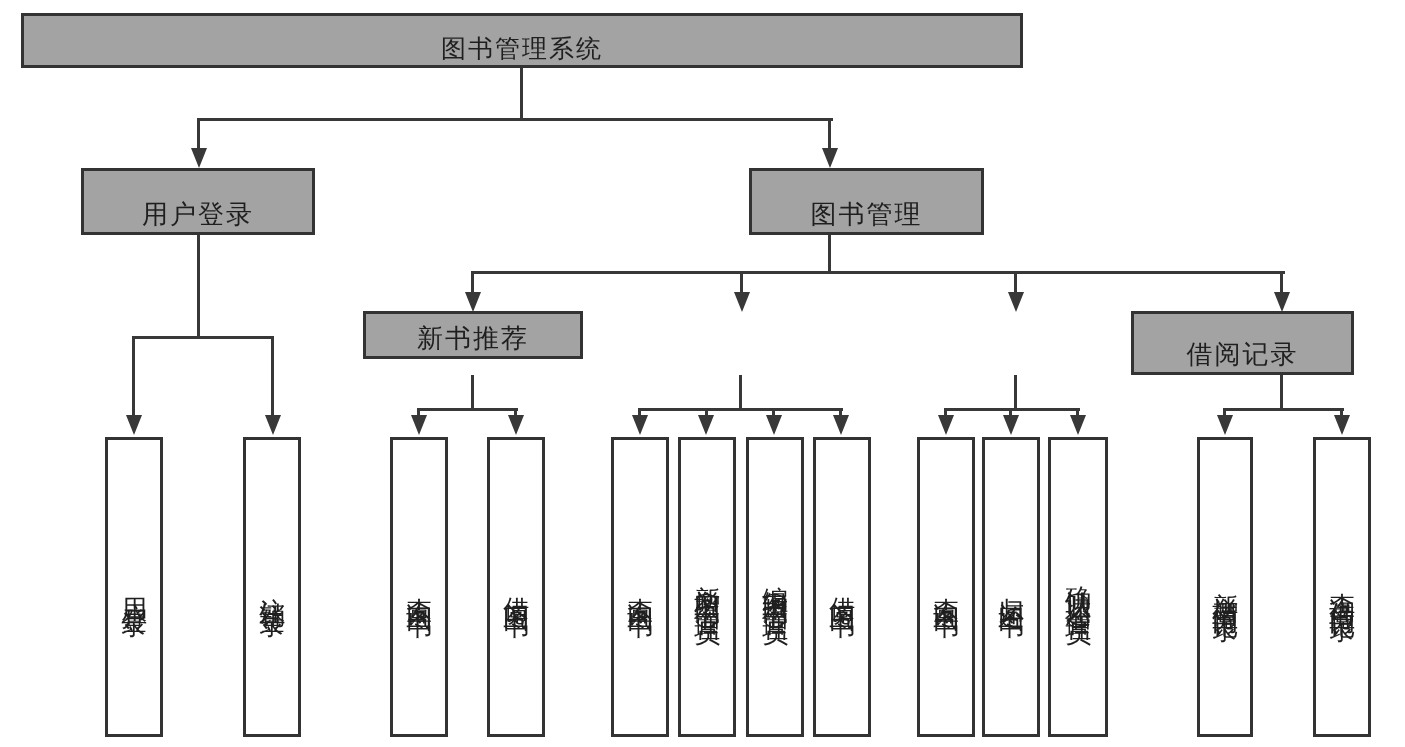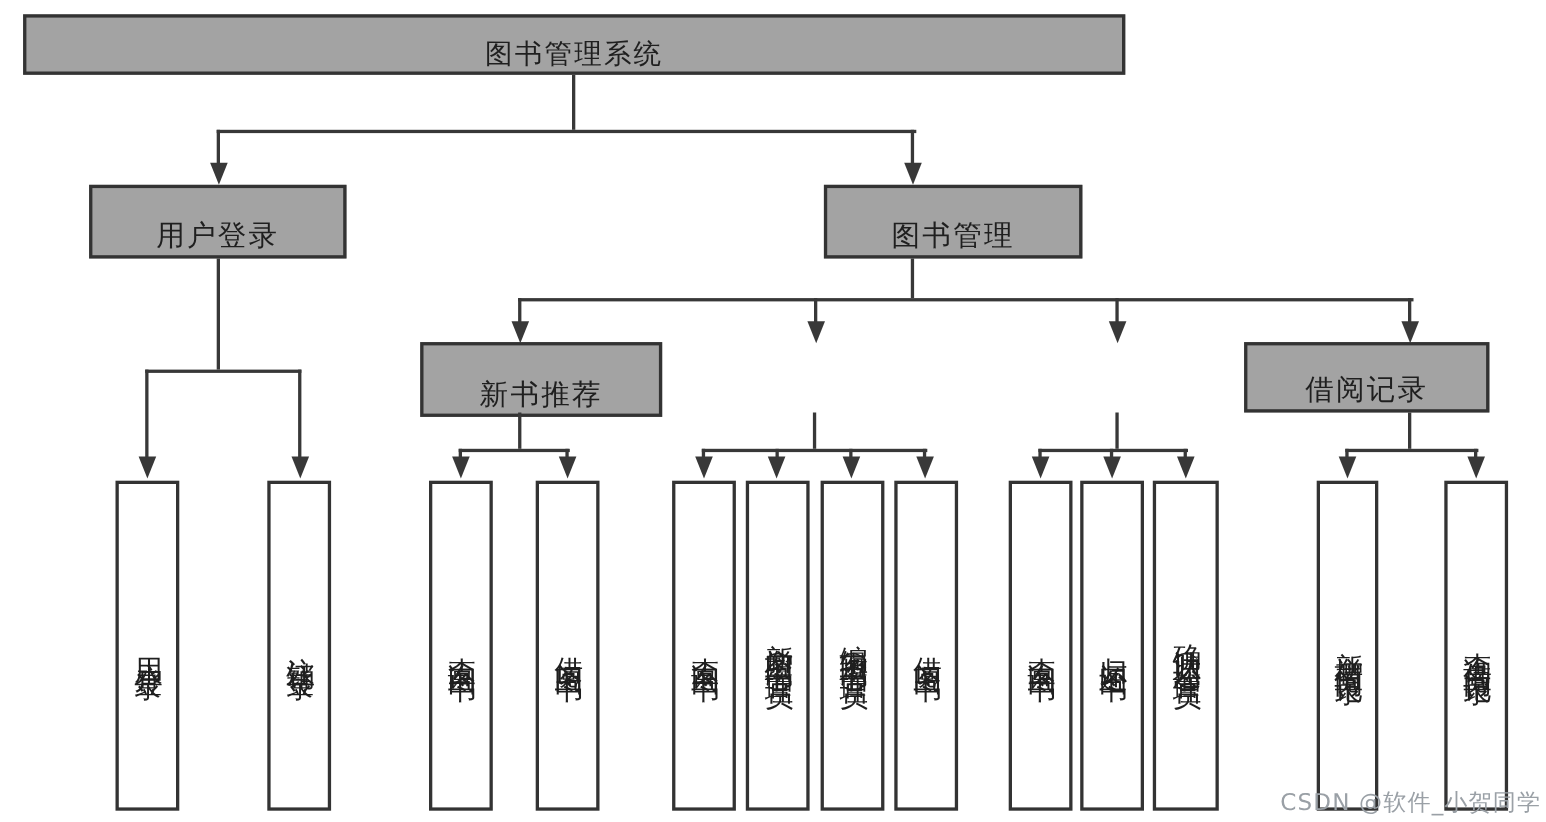--- a/index.html
+++ b/index.html
@@ -67,21 +67,21 @@
   <div class="ln" style="left:471px;top:271px;width:814px;height:3px;"></div>
   <div class="ln" style="left:471px;top:271px;width:3px;height:23px;"></div>
   <div class="ar" style="left:465px;top:292px;"></div>
   <div class="ln" style="left:740px;top:271px;width:3px;height:23px;"></div>
   <div class="ar" style="left:734px;top:292px;"></div>
   <div class="ln" style="left:1014px;top:271px;width:3px;height:23px;"></div>
   <div class="ar" style="left:1008px;top:292px;"></div>
   <div class="ln" style="left:1280px;top:271px;width:3px;height:23px;"></div>
   <div class="ar" style="left:1274px;top:292px;"></div>
 
-  <div class="hnode" style="left:363px;top:311px;width:220px;height:68px;margin-left:19px;">
+  <div class="hnode" style="left:363px;top:311px;width:220px;height:48px;">
     <span>新书推荐</span>
   </div>
   <div class="hnode" style="left:1131px;top:311px;width:223px;height:64px;">
     <span>借阅记录</span>
   </div>
 
   <div class="ln" style="left:471px;top:375px;width:3px;height:33px;"></div>
   <div class="ln" style="left:417px;top:408px;width:101px;height:3px;"></div>
   <div class="ln" style="left:417px;top:408px;width:3px;height:9px;"></div>
   <div class="ar" style="left:411px;top:415px;"></div>
@@ -152,15 +152,14 @@
     <span class="vtxt">确认归还（管理员）</span>
   </div>
 
   <div class="leaf" style="left:1197px;width:56px;">
     <span class="vtxt">新增借阅记录</span>
   </div>
   <div class="leaf" style="left:1313px;">
     <span class="vtxt">查询借阅记录</span>
   </div>
 
-  <div class="wm">CSDN @软件_小贺同学</div>
 
 </div>
 
 </body></html>

